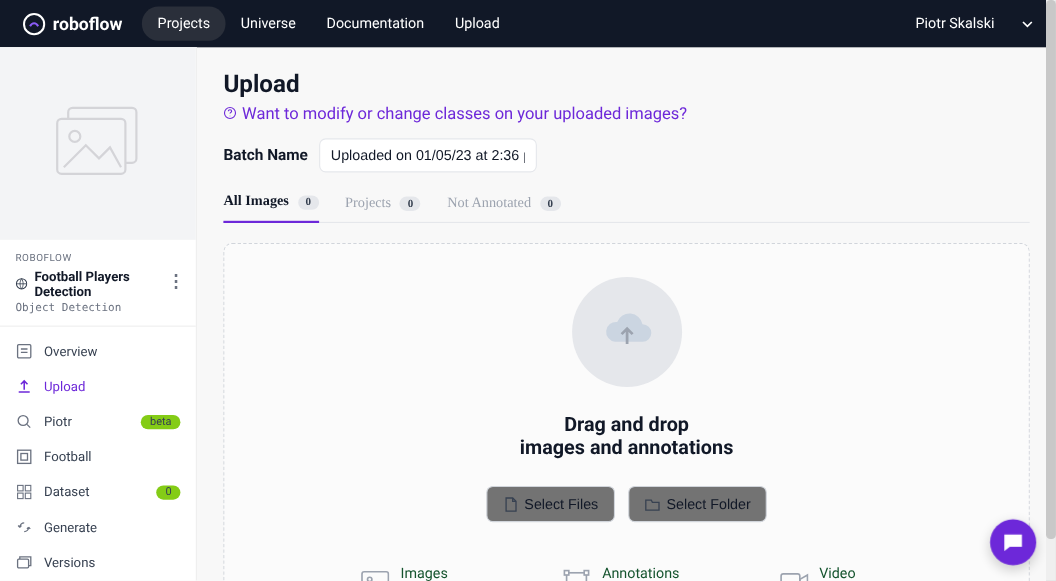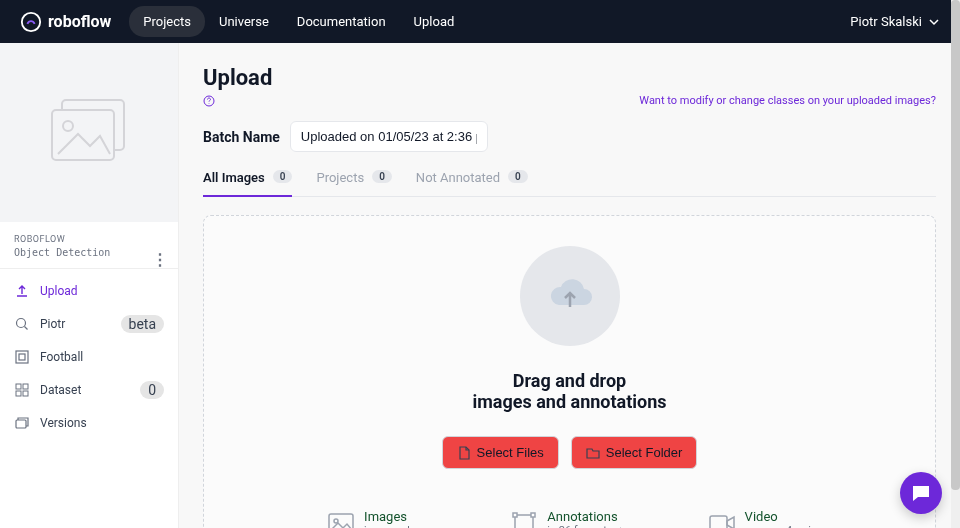--- a/index.html
+++ b/index.html
@@ -6,65 +6,65 @@
     body { font-family: -apple-system, BlinkMacSystemFont, "Segoe UI", Roboto, sans-serif; background: #f8f8f8; width: 960px; height: 528px; overflow: hidden; }
 
     
     .topbar { background: #111827; height: 43px; display: flex; align-items: center; padding: 0 20px; color: #fff; }
     .logo { display: flex; align-items: center; gap: 6px; font-weight: 700; font-size: 16px; margin-right: 18px; }
     .logo-mark { width: 22px; height: 22px; }
     .nav-links { display: flex; gap: 0px; }
     .nav-link { color: #fff; font-size: 13px; padding: 8px 14px; border-radius: 15px; cursor: pointer; }
     .nav-link.active { background: #2a2f3a; }
     .topbar-spacer { flex: 1; }
-    .user { display: flex; align-items: center; gap: 6px; font-size: 13px; color: #fff; cursor: pointer; }
+    .user { display: flex; align-items: center; gap: 24px; font-size: 13px; color: #fff; cursor: pointer; }
     .chev { width: 12px; height: 12px; }
 
     
     .main { display: flex; height: calc(528px - 43px); }
     .sidebar { width: 179px; background: #fff; display: flex; flex-direction: column; border-right: 1px solid #eee; }
     .sidebar-placeholder { height: 179px; background: #f3f4f6; display: flex; align-items: center; justify-content: center; }
     .placeholder-svg { width: 90px; height: 70px; color: #d4d4d8; }
 
     .workspace { padding: 12px 14px 10px 14px; border-bottom: 1px solid #eee; position: relative; }
     .ws-label { font-size: 9px; color: #6b7280; letter-spacing: 0.5px; text-transform: uppercase; }
     .ws-row { display: flex; align-items: center; gap: 6px; margin-top: 4px; }
     .ws-name { font-size: 12px; font-weight: 700; color: #111827; }
     .ws-type { font-family: ui-monospace, Menlo, monospace; font-size: 10px; color: #6b7280; margin-top: 3px; }
     .ws-more { position: absolute; right: 10px; top: 28px; cursor: pointer; color: #6b7280; font-weight: bold; }
 
     .side-nav { padding: 6px 0; overflow-y: auto; }
     .side-item { display: flex; align-items: center; gap: 10px; padding: 8px 14px; font-size: 12px; color: #374151; cursor: pointer; }
     .side-item.active { color: #6d28d9; }
     .side-item svg { width: 16px; height: 16px; flex-shrink: 0; }
     .side-item .spacer { flex: 1; }
-    .pill { background: #e5e5e5; border-radius: 10px; padding: 1px 8px; font-size: 14px; color: #374151; }
+    .pill { background: #84cc16; border-radius: 10px; padding: 1px 8px; font-size: 10px; color: #374151; }
 
     
     .content { flex: 1; padding: 22px 24px 0 24px; overflow-y: auto; position: relative; }
     h1 { font-size: 22px; font-weight: 700; color: #111827; margin-bottom: 4px; }
-    .hint { display: flex; align-items: center; gap: 5px; font-size: 11px; color: #6d28d9; margin-bottom: 14px; cursor: pointer; justify-content: space-between; }
+    .hint { display: flex; align-items: center; gap: 5px; font-size: 15px; color: #6d28d9; margin-bottom: 14px; cursor: pointer; }
     .hint svg { width: 12px; height: 12px; }
 
     .batch-row { display: flex; align-items: center; gap: 10px; margin-bottom: 18px; }
     .batch-label { font-size: 14px; font-weight: 700; color: #111827; }
     .batch-input { border: 1px solid #e5e7eb; border-radius: 6px; padding: 7px 10px; font-size: 13px; color: #111827; min-width: 198px; background: #fff; }
 
     .tabs { display: flex; gap: 24px; border-bottom: 1px solid #e5e7eb; }
-    .tab { display: flex; align-items: flex-start; gap: 8px; padding: 0 0 10px 0; font-size: 13px; color: #9ca3af; cursor: pointer; }
+    .tab { display: flex; align-items: flex-end; gap: 8px; padding: 0 0 10px 0; font-size: 13px; color: #9ca3af; cursor: pointer; font-family: Liberation Serif, serif; }
     .tab.active { color: #111827; font-weight: 600; border-bottom: 2px solid #6d28d9; margin-bottom: -1px; }
     .tab .count { background: #e5e7eb; font-size: 10px; padding: 1px 7px; border-radius: 10px; color: #374151; font-weight: 600; }
 
     .dropzone { margin-top: 18px; border: 1px dashed #d1d5db; border-radius: 8px; background: #fbfbfb; min-height: 340px; display: flex; flex-direction: column; align-items: center; padding: 30px 20px 20px 20px; }
     .cloud-circle { width: 100px; height: 100px; border-radius: 50%; background: #e5e7eb; display: flex; align-items: center; justify-content: center; margin-bottom: 24px; }
     .cloud-circle svg { width: 54px; height: 54px; color: #cbd5e1; }
     .dz-title { font-size: 18px; font-weight: 700; color: #111827; text-align: center; }
     .dz-sub { font-size: 18px; font-weight: 700; color: #111827; text-align: center; margin-bottom: 24px; }
     .dz-buttons { display: flex; gap: 12px; margin-bottom: 40px; }
-    .btn { display: flex; align-items: center; gap: 6px; padding: 8px 14px; border: 1px solid #d1d5db; border-radius: 6px; background: #ef4444; font-size: 13px; color: #111827; cursor: pointer; }
+    .btn { display: flex; align-items: center; gap: 6px; padding: 8px 14px; border: 1px solid #d1d5db; border-radius: 6px; background: #737373; font-size: 13px; color: #111827; cursor: pointer; }
     .btn svg { width: 14px; height: 14px; }
 
     .formats { display: flex; gap: 82px; justify-content: center; }
     .fmt { display: flex; align-items: center; gap: 10px; }
     .fmt svg { width: 26px; height: 24px; color: #9ca3af; }
     .fmt-texts { display: flex; flex-direction: column; }
     .fmt-title { font-size: 13px; color: #14532d; }
     .fmt-sub { font-size: 11px; color: #6b7280; display: flex; align-items: center; gap: 4px; }
     .fmt-sub svg { width: 10px; height: 10px; }
 
@@ -107,24 +107,38 @@
     <div class="sidebar-placeholder">
       <svg class="placeholder-svg" viewBox="0 0 90 70">
         <rect x="18" y="2" width="62" height="50" rx="4" fill="none" stroke="#d4d4d8" stroke-width="2"></rect>
         <rect x="8" y="12" width="62" height="50" rx="4" fill="#f3f4f6" stroke="#d4d4d8" stroke-width="2"></rect>
         <circle cx="24" cy="28" r="5" fill="none" stroke="#d4d4d8" stroke-width="2"></circle>
         <path d="M14 56 L34 36 L46 48 L56 38 L66 56" fill="none" stroke="#d4d4d8" stroke-width="2"></path>
       </svg>
     </div>
     <div class="workspace">
       <div class="ws-label">ROBOFLOW</div>
+      <div class="ws-row">
+        <svg width="12" height="12" viewBox="0 0 12 12">
+            <circle cx="6" cy="6" r="5" stroke="#374151" fill="none"></circle>
+            <path d="M1 6h10M6 1c2 3 2 7 0 10M6 1c-2 3-2 7 0 10" stroke="#374151" fill="none" stroke-width="0.8"></path>
+          </svg>
+        <div class="ws-name">Football Players Detection</div>
+      </div>
       <div class="ws-type">Object Detection</div>
       <div class="ws-more">⋮</div>
     </div>
     <div class="side-nav">
+      <div class="side-item">
+        <svg viewBox="0 0 16 16">
+            <rect x="2" y="2" width="12" height="12" rx="1" stroke="#6b7280" fill="none" stroke-width="1.2"></rect>
+            <path d="M5 6h6M5 9h6" stroke="#6b7280" stroke-width="1.2"></path>
+          </svg>
+        <span>Overview</span>
+      </div>
       <div class="side-item active">
         <svg viewBox="0 0 16 16">
             <path d="M8 11V3M5 6l3-3 3 3M3 13h10" stroke="#6d28d9" fill="none" stroke-width="1.4"></path>
           </svg>
         <span>Upload</span>
       </div>
       <div class="side-item">
         <svg viewBox="0 0 16 16">
             <circle cx="7" cy="7" r="4.5" stroke="#6b7280" fill="none" stroke-width="1.2"></circle>
             <path d="M10.5 10.5l3 3" stroke="#6b7280" stroke-width="1.2"></path>
@@ -143,20 +157,26 @@
       <div class="side-item">
         <svg viewBox="0 0 16 16">
             <rect x="2" y="2" width="5" height="5" stroke="#6b7280" fill="none"></rect>
             <rect x="9" y="2" width="5" height="5" stroke="#6b7280" fill="none"></rect>
             <rect x="2" y="9" width="5" height="5" stroke="#6b7280" fill="none"></rect>
             <rect x="9" y="9" width="5" height="5" stroke="#6b7280" fill="none"></rect>
           </svg>
         <span>Dataset</span>
         <span class="spacer"></span>
         <span class="pill">0</span>
+      </div>
+      <div class="side-item">
+        <svg viewBox="0 0 16 16">
+            <path d="M4 8c0-2.2 1.8-4 4-4M12 8c0 2.2-1.8 4-4 4M4 8l-1.5-1.5M4 8l1.5-1.5M12 8l1.5 1.5M12 8l-1.5 1.5" stroke="#6b7280" fill="none" stroke-width="1.2"></path>
+          </svg>
+        <span>Generate</span>
       </div>
       <div class="side-item">
         <svg viewBox="0 0 16 16">
             <rect x="2" y="5" width="10" height="8" rx="1" stroke="#6b7280" fill="none" stroke-width="1.2"></rect>
             <path d="M4 5V3h10v8h-2" stroke="#6b7280" fill="none" stroke-width="1.2"></path>
           </svg>
         <span>Versions</span>
       </div>
     </div>
   </div>

